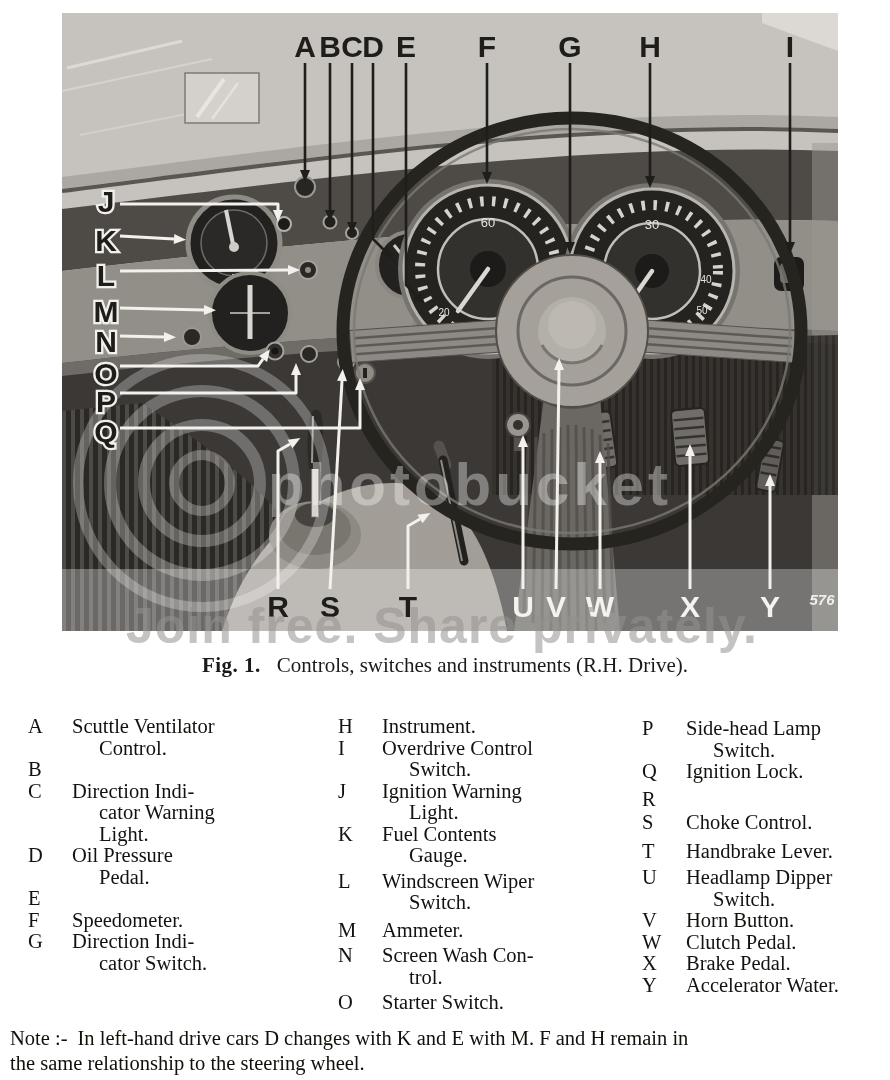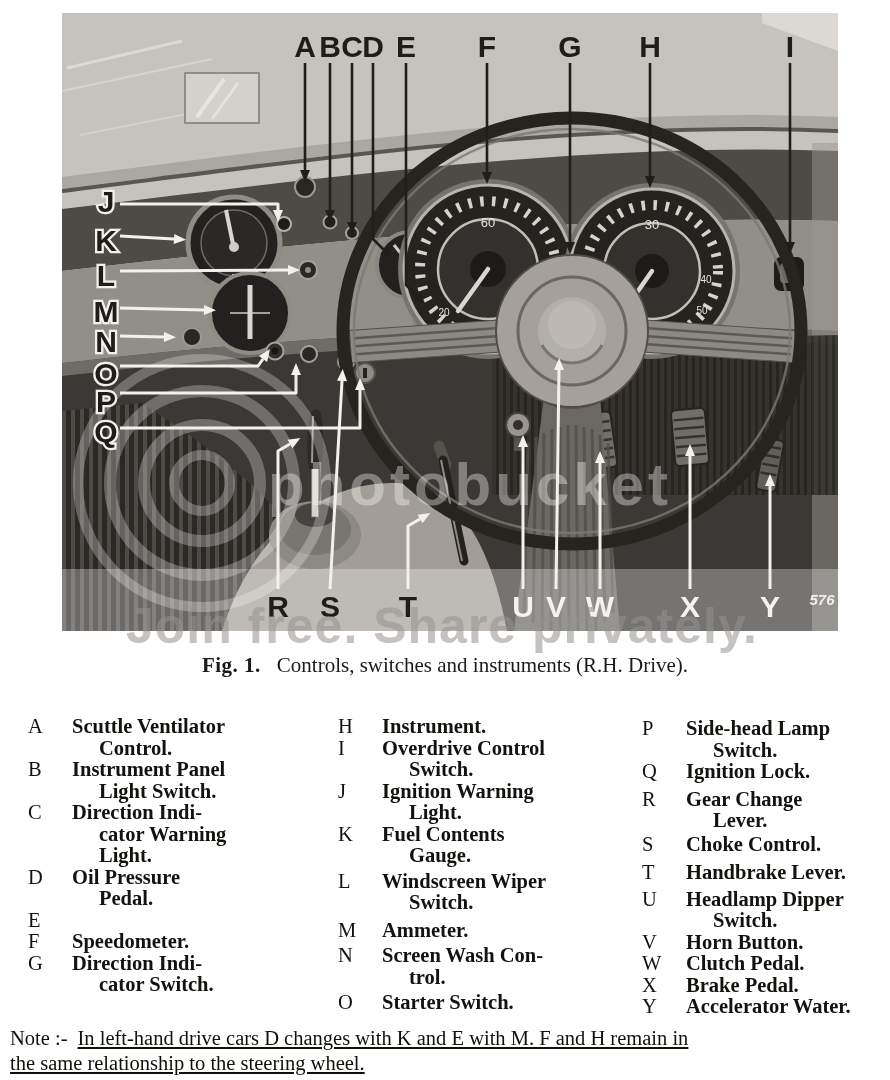--- a/index.html
+++ b/index.html
@@ -13,27 +13,27 @@
            font-size:21px;color:#1c1a17;}
   .caption .fig{font-weight:bold;margin-right:16px;letter-spacing:.5px;}
 
   
   .legend-col{position:absolute;font-size:20.5px;line-height:21.5px;color:#14120f;}
   #col1{left:28px;top:716px;width:292px;}
   #col2{left:338px;top:716px;width:292px;}
   #col3{left:642px;top:718px;width:246px;}
   .entry{display:flex;}
   .entry .ltr{flex:0 0 44px;width:44px;}
-  .entry .etxt{white-space:pre-line;padding-left:27px;text-indent:-27px;font-weight:bold;}
+  .entry .etxt{white-space:pre-line;padding-left:27px;text-indent:-27px;}
 
   
   .note{position:absolute;left:10px;top:1026px;width:872px;font-size:20.5px;
         line-height:25px;color:#121009;}
   .note .nlabel{font-weight:normal;margin-right:10px;}
-  .note .ntxt{white-space:pre-line;text-decoration:underline;}
+  .note .ntxt{white-space:pre-line;}
 
   
   .wm-tagline{position:absolute;left:126px;top:597px;z-index:6;
         font-family:"Liberation Sans",sans-serif;font-weight:bold;font-size:50px;
         letter-spacing:1px;color:rgba(148,146,143,0.55);pointer-events:none;}
 
   
   .co{font-family:"Liberation Sans",sans-serif;font-weight:bold;font-size:30px;fill:#1e1d1a;}
   .halo{stroke:#f2f0ec;stroke-width:4.5px;paint-order:stroke;}
   .cw{fill:#f5f3ef;}
@@ -303,22 +303,20 @@
   </div>
 
   <div class="legend-col" id="col1">
     <div class="entry">
         <span class="ltr">A</span>
         <span class="etxt">Scuttle Ventilator
 Control.</span>
       </div>
     <div class="entry">
         <span class="ltr">B</span>
-        <span class="etxt">Instrument Panel
-Light Switch.</span>
       </div>
     <div class="entry">
         <span class="ltr">C</span>
         <span class="etxt">Direction Indi-
 cator Warning
 Light.</span>
       </div>
     <div class="entry">
         <span class="ltr">D</span>
         <span class="etxt">Oil Pressure
@@ -383,22 +381,20 @@
         <span class="ltr">P</span>
         <span class="etxt">Side-head Lamp
 Switch.</span>
       </div>
     <div class="entry">
         <span class="ltr">Q</span>
         <span class="etxt">Ignition Lock.</span>
       </div>
     <div class="entry" style="margin-top:6px">
         <span class="ltr">R</span>
-        <span class="etxt">Gear Change
-Lever.</span>
       </div>
     <div class="entry" style="margin-top:2px">
         <span class="ltr">S</span>
         <span class="etxt">Choke Control.</span>
       </div>
     <div class="entry" style="margin-top:7px">
         <span class="ltr">T</span>
         <span class="etxt">Handbrake Lever.</span>
       </div>
     <div class="entry" style="margin-top:5px">

